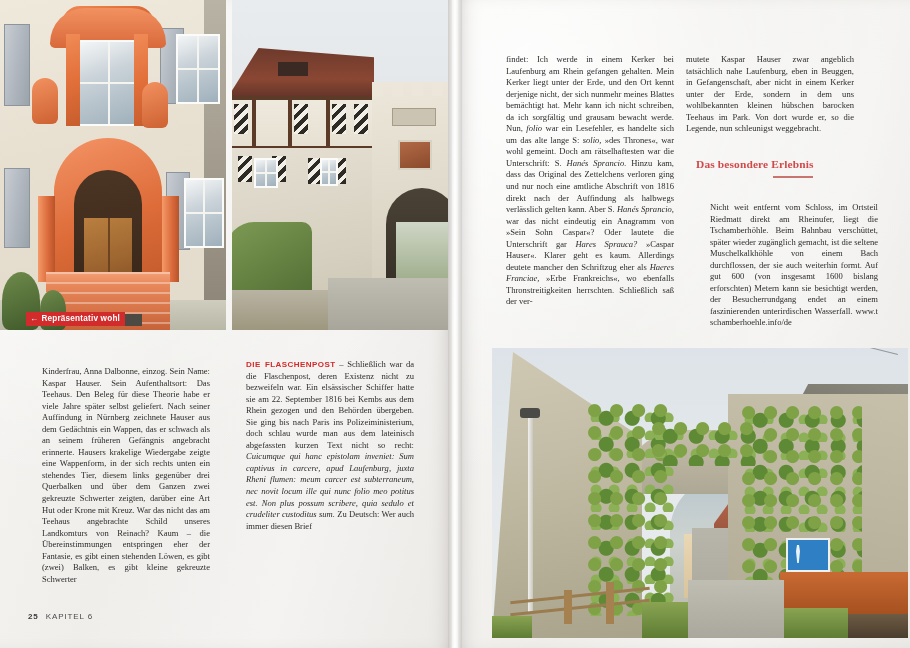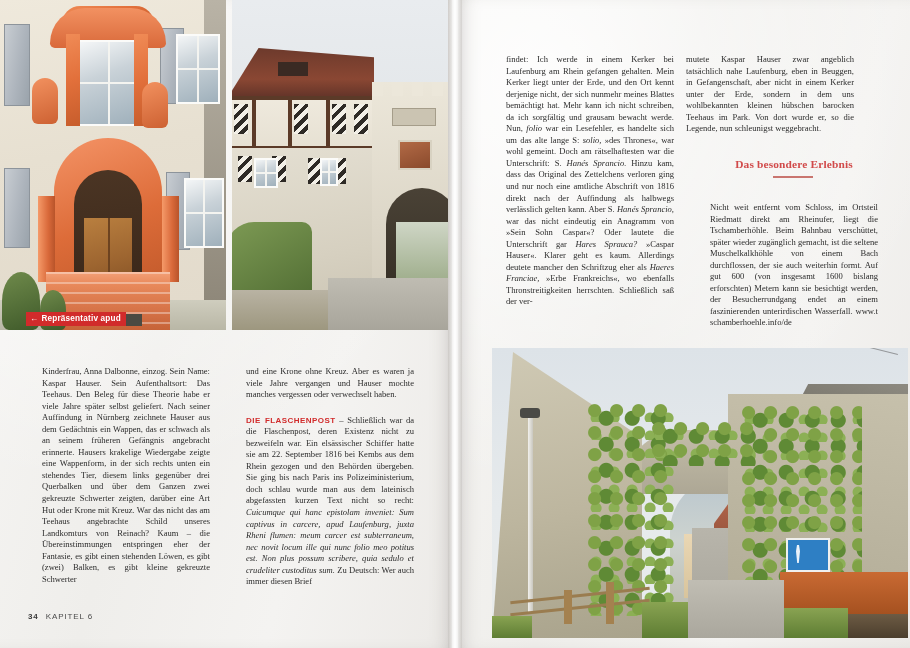--- a/index.html
+++ b/index.html
@@ -190,21 +190,21 @@
   .col-r2b{left:696px;top:188px;width:196px;height:150px;}
 
   .ital{font-style:italic;}
   .runhead{
     font-family:"Liberation Sans",sans-serif;
     font-weight:bold;font-size:8px;letter-spacing:.45px;
     color:#d12b2b;
   }
   .sect-title{
     position:absolute;left:696px;top:158px;width:196px;
-    text-align:center;color:#d14a4a;
+    text-align:left;color:#d14a4a;
     font-family:"Liberation Serif",serif;
     font-weight:bold;font-size:11.4px;letter-spacing:.15px;
   }
   .sect-rule{
     position:absolute;left:773px;top:176px;width:40px;height:1.6px;background:#c9756f;
   }
   .folio{
     position:absolute;left:28px;top:612px;
     font-family:"Liberation Sans",sans-serif;
     font-size:8px;letter-spacing:.9px;color:#4b4b4b;
@@ -252,21 +252,21 @@
     <div class="p-ground"></div>
     <div class="p-steps"></div>
     <div class="p-mat"></div>
     <div class="p-bush" style="left:2px;width:38px;height:58px;"></div>
     <div class="p-bush" style="left:40px;width:26px;height:40px;"></div>
   </div>
 
   <div class="caption-box cap-portal">
     <div class="caption-line">
       <span class="arrow">←</span>
-        <span>Repräsentativ apud</span>
+        <span>Repräsentativ wohl</span>
     </div>
   </div>
 
   <div class="photo photo-gate">
     <div class="g-sky"></div>
     <div class="g-roof"></div>
     <div class="g-dormer"></div>
 
     <div class="g-timber">
       <div class="g-beamH" style="left:0;top:0;width:148px;"></div>
@@ -355,21 +355,20 @@
     <div class="l-grass" style="left:0;bottom:0;width:40px;height:22px;"></div>
     <div style="position:absolute;left:196px;bottom:0;width:96px;height:58px;background:linear-gradient(180deg,#c0bdb3,#aaa79d);"></div>
   </div>
 
 
   <div class="col col-l1">
     <p>Kinderfrau, Anna Dalbonne, einzog. Sein Name: Kaspar Hauser. Sein Aufenthaltsort: Das Teehaus. Den Beleg für diese Theorie habe er viele Jahre später selbst geliefert. Nach seiner Auffindung in Nürnberg zeichnete Hauser aus dem Gedächtnis ein Wappen, das er schwach als an seinem früheren Gefängnis angebracht erinnerte. Hausers krakelige Wiedergabe zeigte eine Wappenform, in der sich rechts unten ein stehendes Tier, diesem links gegenüber drei Querbalken und über dem Ganzen zwei gekreuzte Schwerter zeigten, darüber eine Art Hut oder Krone mit Kreuz. War das nicht das am Teehaus angebrachte Schild unseres Landkomturs von Reinach? Kaum – die Übereinstimmungen entspringen eher der Fantasie, es gibt einen stehenden Löwen, es gibt (zwei) Balken, es gibt kleine gekreuzte Schwerter</p>
   </div>
 
   <div class="col col-l2">
-    <p>und eine Krone ohne Kreuz. Aber es waren ja viele Jahre vergangen und Hauser mochte manches vergessen oder verwechselt haben.</p>
     <p style="margin-top:7px;"><span class="runhead">DIE FLASCHENPOST</span><span> – Schließlich war da die Flaschenpost, deren Existenz nicht zu bezweifeln war. Ein elsässischer Schiffer hatte sie am 22. September 1816 bei Kembs aus dem Rhein gezogen und den Behörden übergeben. Sie ging bis nach Paris ins Polizeiministerium, doch schlau wurde man aus dem lateinisch abgefassten kurzen Text nicht so recht: </span><span class="ital">Cuicumque qui hanc epistolam inveniet: Sum captivus in carcere, apud Laufenburg, juxta Rheni flumen: meum carcer est subterraneum, nec novit locum ille qui nunc folio meo potitus est. Non plus possum scribere, quia sedulo et crudeliter custoditus sum.</span><span> Zu Deutsch: Wer auch immer diesen Brief</span></p>
   </div>
 
   <div class="folio">
-    <span class="num">34</span><span>KAPITEL 6</span>
+    <span class="num">25</span><span>KAPITEL 6</span>
   </div>
 
 </div>
 
 </body></html>

